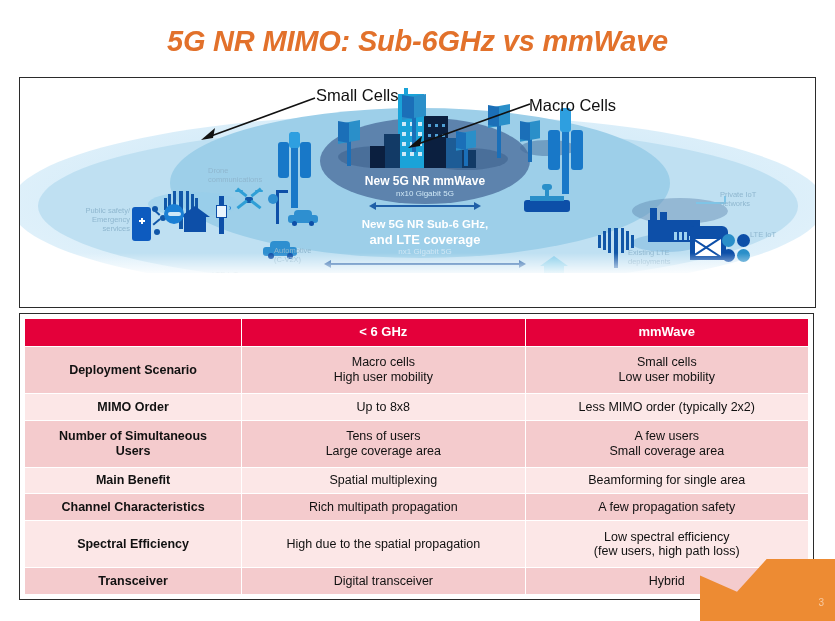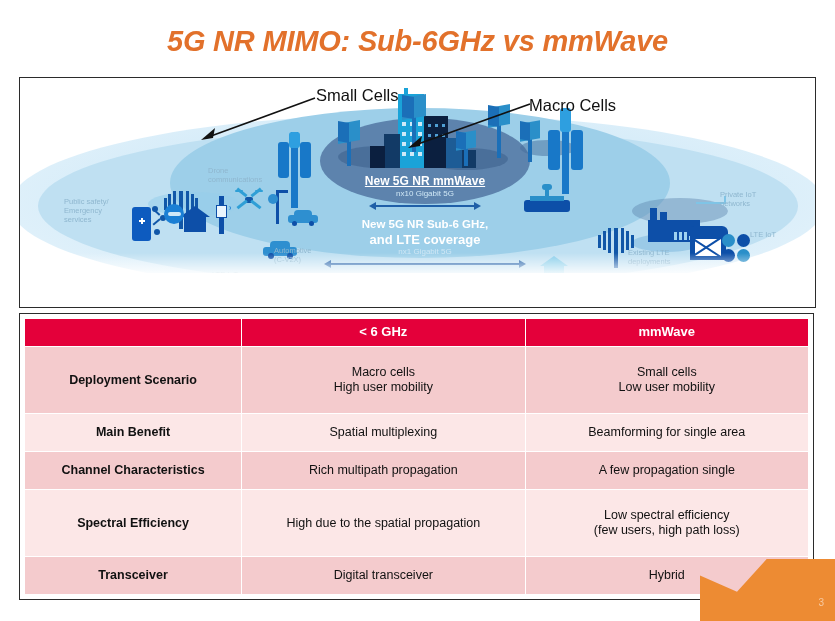--- a/index.html
+++ b/index.html
@@ -141,21 +141,21 @@
     <div class="ic" style="left:112px;top:125px;width:34px;height:44px;">
       <div style="position:absolute;left:0;top:4px;width:19px;height:34px;background:#0d5bbf;border-radius:3px;"></div>
       <div style="position:absolute;left:7px;top:17px;width:6px;height:2.4px;background:#ffffff;"></div>
       <div style="position:absolute;left:8.8px;top:15.2px;width:2.4px;height:6px;background:#ffffff;"></div>
       <div style="position:absolute;left:20px;top:3px;width:6px;height:6px;border-radius:50%;background:#1157a8;"></div>
       <div style="position:absolute;left:28px;top:12px;width:6px;height:6px;border-radius:50%;background:#1157a8;"></div>
       <div style="position:absolute;left:22px;top:26px;width:6px;height:6px;border-radius:50%;background:#1157a8;"></div>
       <div style="position:absolute;left:20px;top:8px;width:9px;height:1.6px;background:#1157a8;transform:rotate(42deg);"></div>
       <div style="position:absolute;left:20px;top:18px;width:9px;height:1.6px;background:#1157a8;transform:rotate(-40deg);"></div>
     </div>
-    <div class="dlabel" style="left:44px;top:119px;width:66px;text-align:left;">
+    <div class="dlabel" style="left:44px;top:128px;width:66px;text-align:right;">
       <span>Public safety/</span><br>
       <span>Emergency</span><br>
       <span>services</span>
     </div>
 
     <div class="ic" style="left:160px;top:128px;width:30px;height:26px;">
       <div style="position:absolute;left:0;top:8px;width:0;height:0;border-left:15px solid transparent;border-right:15px solid transparent;border-bottom:11px solid #0d4fa8;top:0;"></div>
       <div style="position:absolute;left:4px;top:10px;width:22px;height:16px;background:#0d4fa8;"></div>
     </div>
     <div class="ic" style="left:144px;top:126px;width:20px;height:20px;">
@@ -324,21 +324,21 @@
       <div style="position:absolute;left:0;top:15px;width:13px;height:13px;border-radius:50%;background:#0d4fa8;"></div>
       <div style="position:absolute;left:15px;top:15px;width:13px;height:13px;border-radius:50%;background:#2a8fc9;"></div>
     </div>
     <div class="dlabel" style="left:730px;top:152px;width:48px;text-align:left;">LTE IoT</div>
 
     <div class="ic" style="left:520px;top:178px;width:28px;height:24px;">
       <div style="position:absolute;left:0;top:0;width:0;height:0;border-left:14px solid transparent;border-right:14px solid transparent;border-bottom:10px solid #86cdea;"></div>
       <div style="position:absolute;left:4px;top:9px;width:20px;height:15px;background:#86cdea;"></div>
     </div>
 
-    <div class="center-main" style="left:300px;top:96px;width:210px;font-size:12px;text-decoration:underline;">New 5G NR mmWave</div>
+    <div class="center-main" style="left:300px;top:96px;width:210px;font-size:12px;">New 5G NR mmWave</div>
     <div class="center-sub" style="left:300px;top:111px;width:210px;">nx10 Gigabit 5G</div>
     <div class="darrow" style="left:355px;top:127px;width:100px;"></div>
 
     <div class="center-main" style="left:285px;top:140px;width:240px;font-size:11.5px;">New 5G NR Sub-6 GHz,</div>
     <div class="center-main" style="left:285px;top:154px;width:240px;font-size:13px;">and LTE coverage</div>
     <div class="center-sub" style="left:285px;top:169px;width:240px;">nx1 Gigabit 5G</div>
     <div class="darrow" style="left:310px;top:185px;width:190px;"></div>
 
     <div class="center-lte" style="left:305px;top:193px;width:200px;font-size:11.5px;">Ubiquitous LTE</div>
     <div class="center-lte-sub" style="left:305px;top:207px;width:200px;">Gigabit LTE, VoLTE, ULL</div>
@@ -378,38 +378,63 @@
           <span>Macro cells</span><br>
           <span>High user mobility</span>
         </td>
         <td class="col-val">
           <span>Small cells</span><br>
           <span>Low user mobility</span>
         </td>
       </tr>
       <tr class="shade-b">
         <td class="col-label">
+          <span>MIMO Order</span>
+        </td>
+        <td class="col-val">
+          <span>Up to 8x8</span>
+        </td>
+        <td class="col-val">
+          <span>Less MIMO order (typically 2x2)</span>
+        </td>
+      </tr>
+      <tr class="shade-a">
+        <td class="col-label">
+          <span>Number of Simultaneous</span><br>
+          <span>Users</span>
+        </td>
+        <td class="col-val">
+          <span>Tens of users</span><br>
+          <span>Large coverage area</span>
+        </td>
+        <td class="col-val">
+          <span>A few users</span><br>
+          <span>Small coverage area</span>
+        </td>
+      </tr>
+      <tr class="shade-b">
+        <td class="col-label">
           <span>Main Benefit</span>
         </td>
         <td class="col-val">
           <span>Spatial multiplexing</span>
         </td>
         <td class="col-val">
           <span>Beamforming for single area</span>
         </td>
       </tr>
       <tr class="shade-a">
         <td class="col-label">
           <span>Channel Characteristics</span>
         </td>
         <td class="col-val">
           <span>Rich multipath propagation</span>
         </td>
         <td class="col-val">
-          <span>A few propagation single</span>
+          <span>A few propagation safety</span>
         </td>
       </tr>
       <tr class="shade-b">
         <td class="col-label">
           <span>Spectral Efficiency</span>
         </td>
         <td class="col-val">
           <span>High due to the spatial propagation</span>
         </td>
         <td class="col-val">

